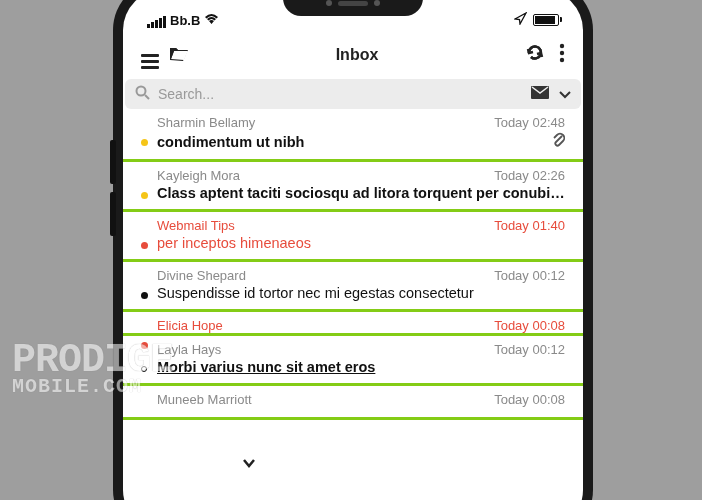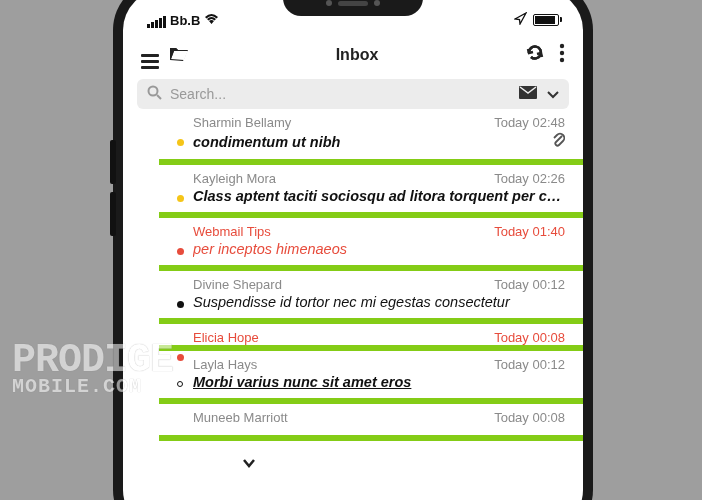--- a/index.html
+++ b/index.html
@@ -71,50 +71,49 @@
   .toolbar {
     display:flex; align-items:center; padding: 8px 18px 6px; 
   }
   .toolbar-left { display:flex; gap:10px; align-items:center; }
   .toolbar-title { flex:1; text-align:center; font-weight:bold; font-size:16px; color:#222; }
   .toolbar-right { display:flex; gap:14px; align-items:center; }
   .icon-btn { font-size:20px; color:#222; line-height:1; cursor:pointer; }
   .hamburger { display:inline-flex; flex-direction:column; gap:3px; }
   .hamburger span { width:18px; height:3px; background:#222; border-radius:1px; }
   .searchbar {
-    margin: 4px 14px 0;
+    margin: 4px 2px 0;
     background:#ececec;
     border-radius:6px;
     display:flex; align-items:center;
     padding: 6px 10px;
     gap:8px;
     font-size:14px;
     color:#888;
   }
   .searchbar input {
     flex:1; border:none; background:transparent; font-size:14px; color:#333; outline:none;
   }
   .searchbar input::placeholder { color:#999; }
   .search-right { display:flex; gap:10px; align-items:center; color:#333; }
   .list { overflow:hidden; }
   .row {
-    border-bottom:6px solid #84cc16;
+    border-bottom:3px solid #84cc16;
     padding: 0 18px 0 34px;
     position:relative;
-    margin-left:36px;
   }
   .row-top {
     display:flex; justify-content:space-between; align-items:baseline;
     padding-top:6px; font-size:13px; color:#8a8a8a;
   }
   .row-bottom {
     display:flex; align-items:center; justify-content:space-between;
     padding: 2px 0 8px; font-size:14.5px; color:#111; font-weight:bold;
   }
-  .row-bottom .subj { flex:1; white-space:nowrap; overflow:hidden; text-overflow:ellipsis;font-style:italic; }
+  .row-bottom .subj { flex:1; white-space:nowrap; overflow:hidden; text-overflow:ellipsis; }
   .dot {
     position:absolute; left:18px; top:30px;
     width:7px; height:7px; border-radius:50%; background:#111;
   }
   .dot.hollow { background:transparent; border:1.5px solid #111; width:6px; height:6px; }
   .dot.yellow { background:#f5c518; }
   .row.highlight .row-top, .row.highlight .row-bottom, .row.highlight .dot-text { color:#e74c3c; }
   .row.highlight .dot { background:#e74c3c; }
   .row.normal .row-bottom { font-weight:normal; }
   .row.underline .subj { text-decoration:underline; }

